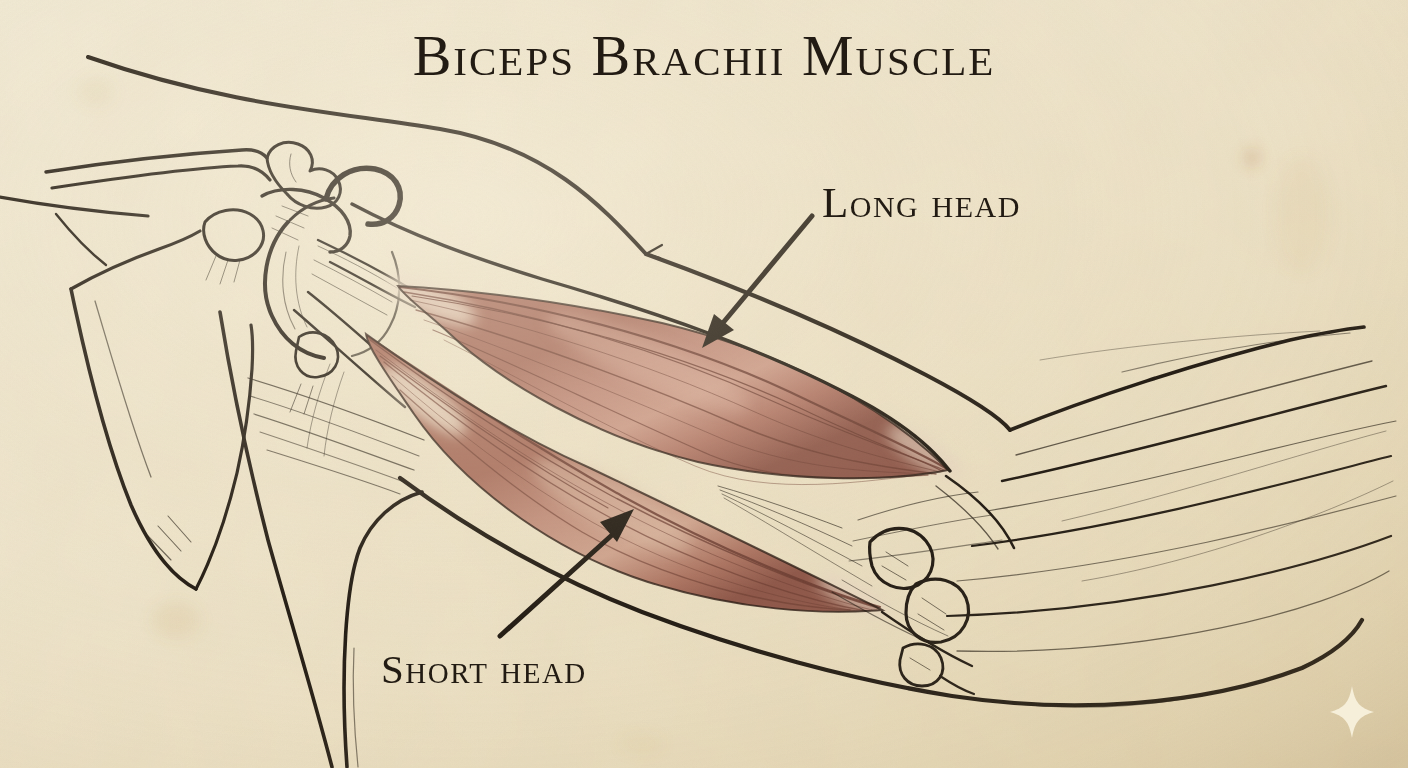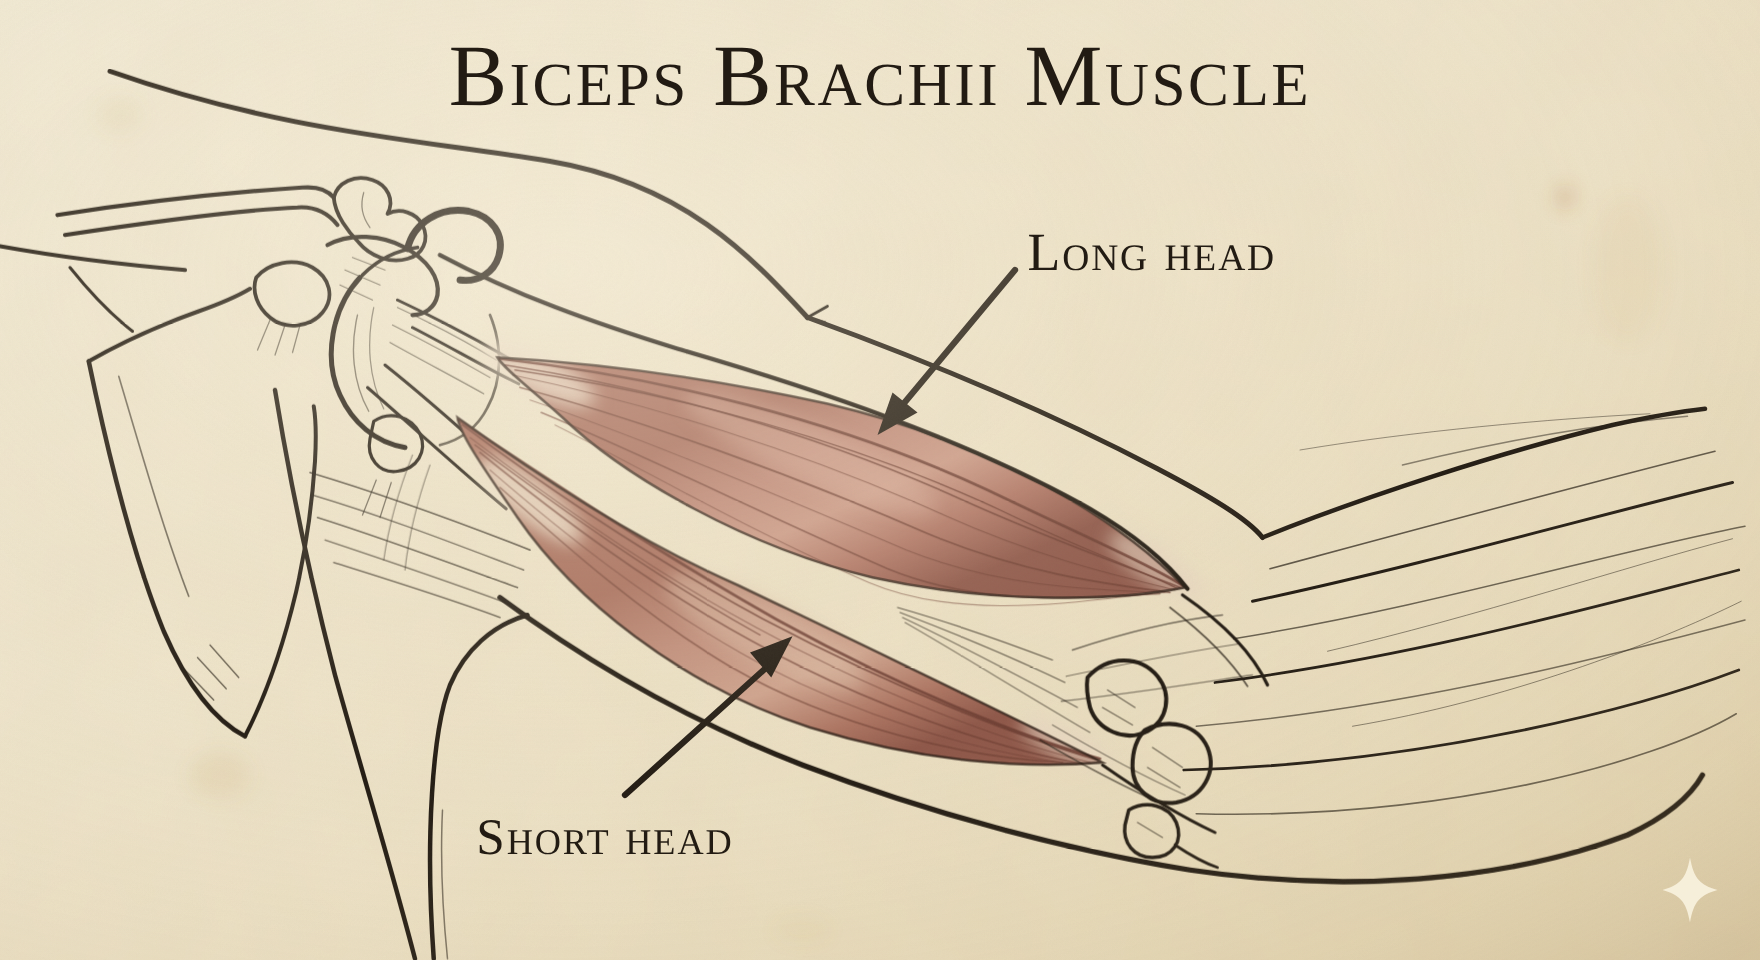--- a/index.html
+++ b/index.html
@@ -5,21 +5,21 @@
   html,body{margin:0;padding:0;background:#d8cba9;}
   .stage{
     position:relative;width:1408px;height:768px;overflow:hidden;
     background:linear-gradient(135deg,#f3ecd8 0%,#efe4c9 52%,#e3d5b2 100%);
     font-family:"Liberation Serif","DejaVu Serif",serif;
   }
   .stage svg{position:absolute;inset:0;display:block;}
   .diagram-title{
     position:absolute;left:0;right:0;top:22px;margin:0;
     text-align:center;font-variant:small-caps;font-weight:500;
-    font-size:70px;letter-spacing:2px;color:var(--ink,#221b13);
+    font-size:58px;letter-spacing:2px;color:var(--ink,#221b13);
     z-index:3;pointer-events:none;
   }
   .part-label{
     position:absolute;z-index:3;pointer-events:none;
     font-variant:small-caps;font-weight:500;letter-spacing:1.5px;
     color:var(--ink,#221b13);line-height:1;
   }
   .label-long{left:822px;top:181px;font-size:43px;}
   .label-short{left:381px;top:649px;font-size:41px;}
   g.ln path, g.ln ellipse{fill:none;stroke:var(--ink,#221b13);stroke-linecap:round;stroke-linejoin:round;}

